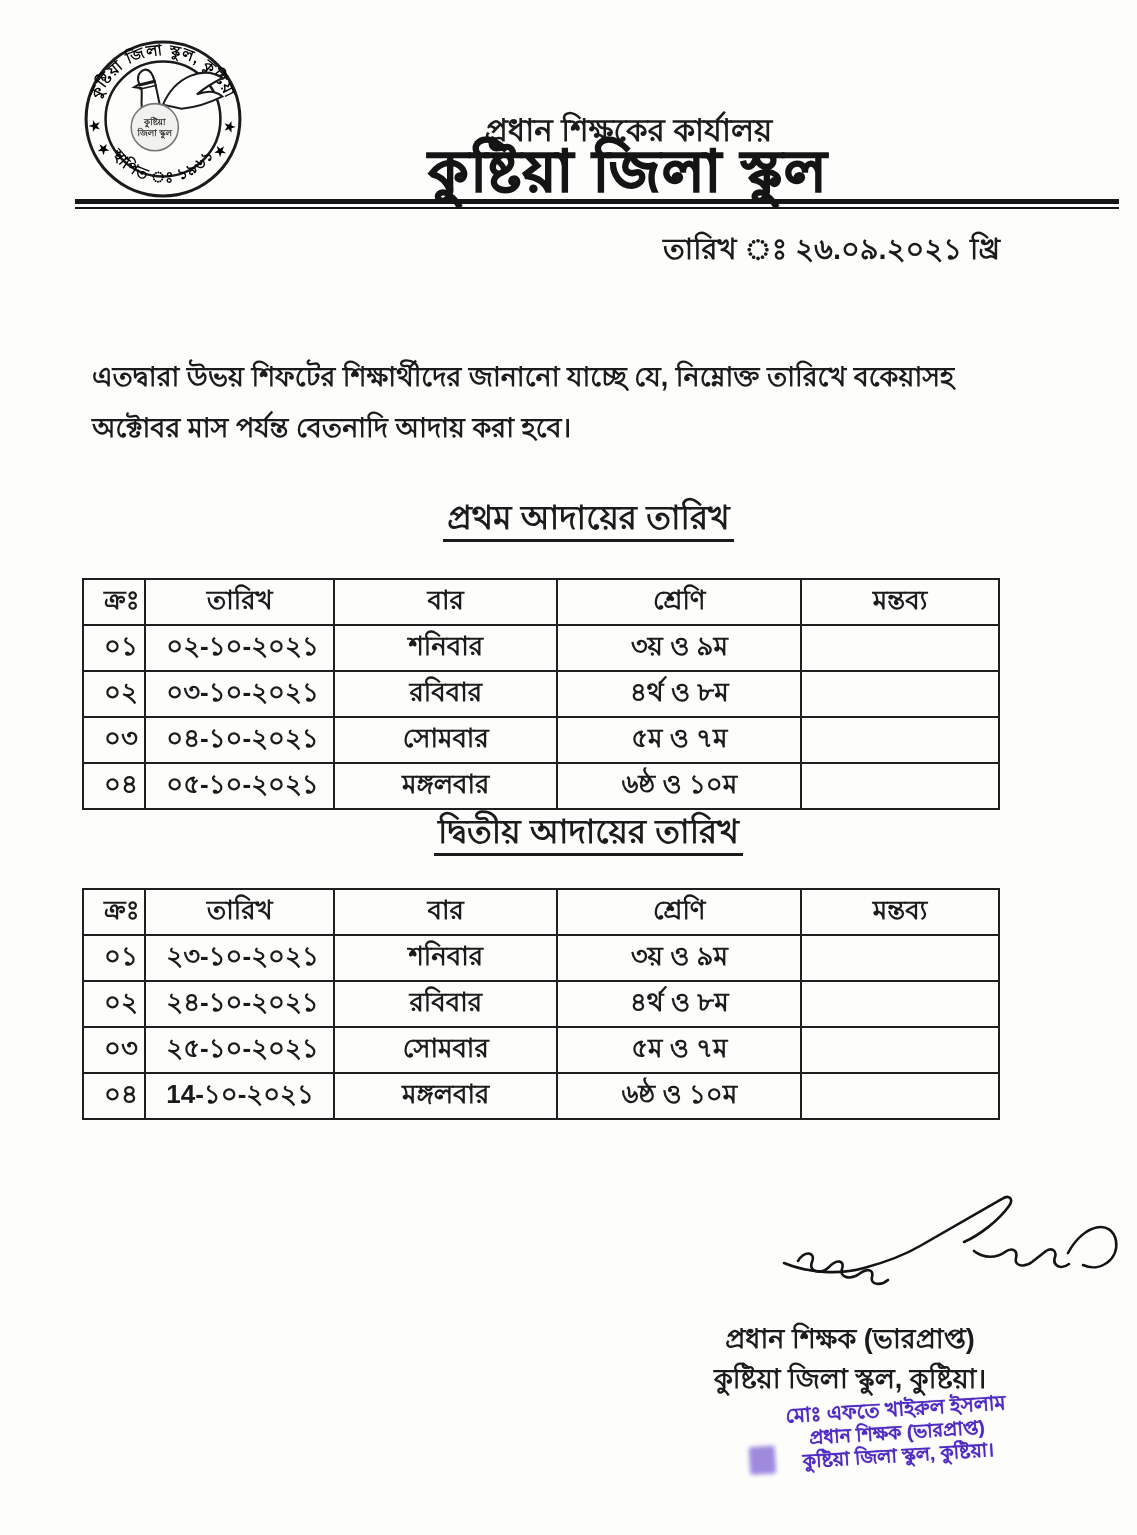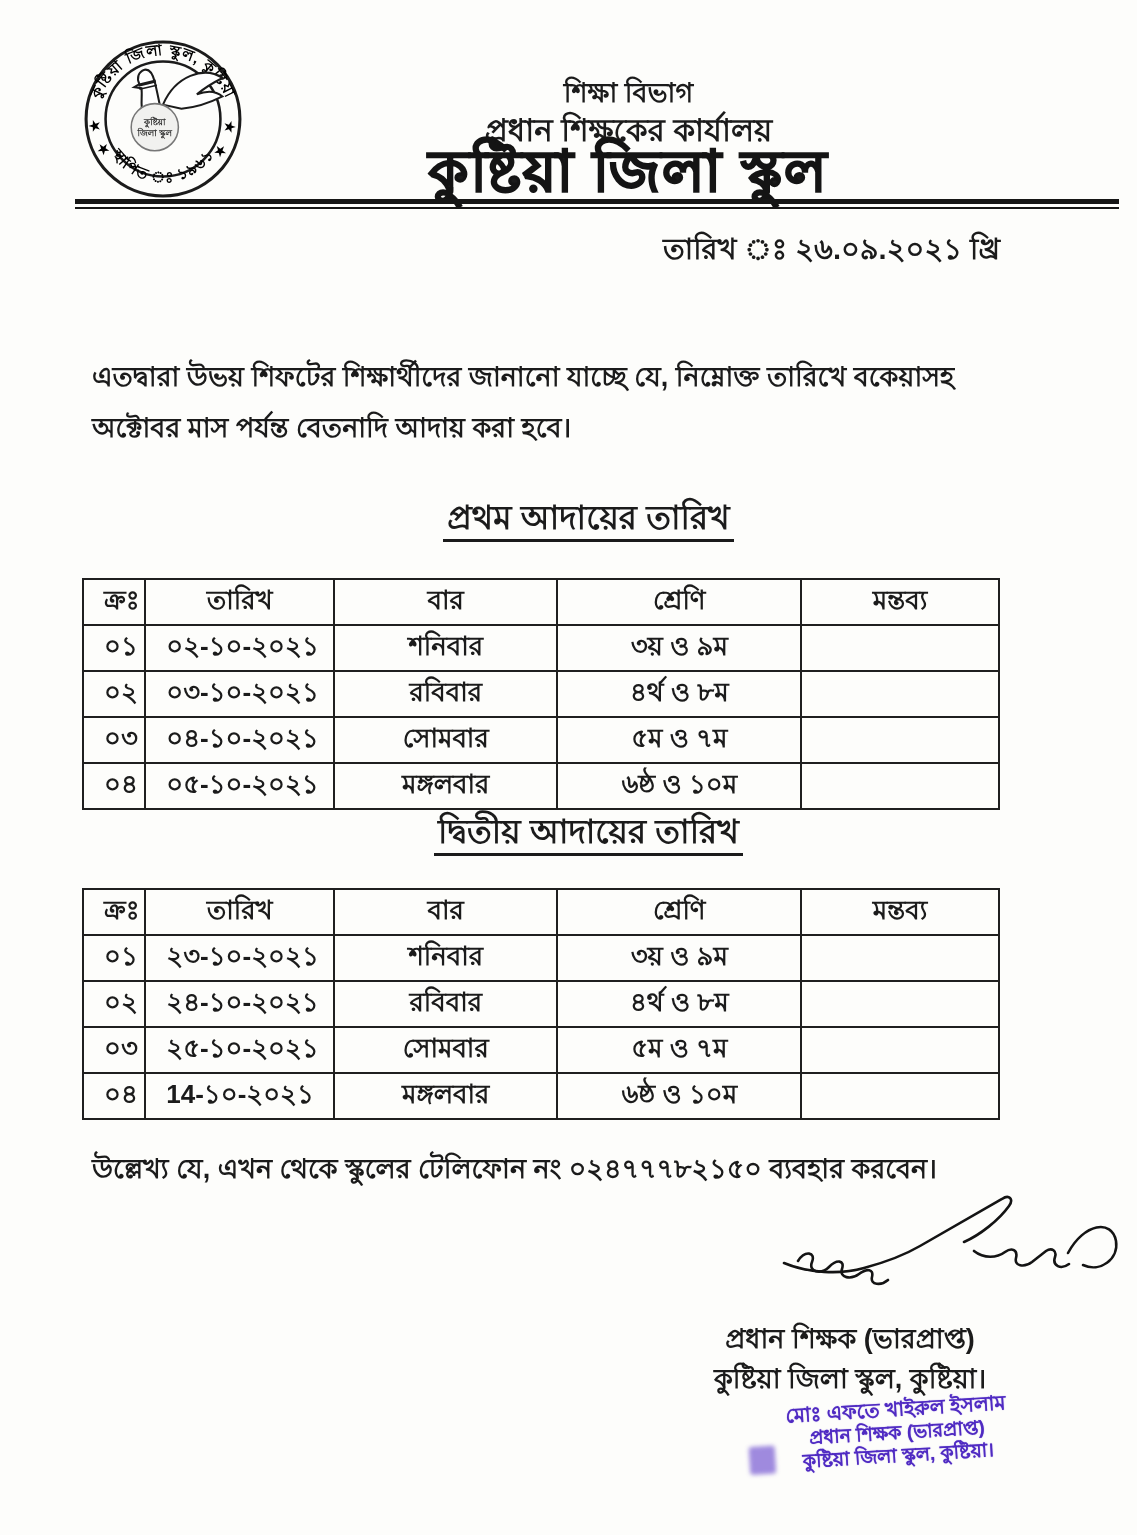--- a/index.html
+++ b/index.html
@@ -110,21 +110,20 @@
       <path d="M78,64 C90,36 118,26 136,38 C126,43 118,48 111,54 C121,50 130,51 136,56 C124,62 110,67 96,68 Z"></path>
       <path d="M60,30 C54,32 52,38 55,44 L50,47 L57,48 C58,56 56,64 58,70 L76,70 C74,60 72,50 70,42 C68,34 65,29 60,30 Z"></path>
       <line x1="54" y1="45" x2="71" y2="41" stroke-width="3"></line>
       <line x1="55" y1="49" x2="72" y2="45" stroke-width="1.5"></line>
     </g>
     <circle cx="70" cy="86" r="23" fill="#f1f1ef" stroke="#777" stroke-width="1.5"></circle>
     <text class="globe-text" x="70" y="84" text-anchor="middle" fill="#333">কুষ্টিয়া</text>
     <text class="globe-text" x="70" y="95" text-anchor="middle" fill="#333">জিলা স্কুল</text>
   </svg>
 
-  <div class="hdr hdr-dept">শিক্ষা বিভাগ</div>
   <div class="hdr hdr-office">প্রধান শিক্ষকের কার্যালয়</div>
   <div class="hdr hdr-school">কুষ্টিয়া জিলা স্কুল</div>
 
   <div class="rule"></div>
 
   <div class="dateline">তারিখ ঃ ২৬.০৯.২০২১ খ্রি</div>
 
   <div class="para">এতদ্বারা উভয় শিফটের শিক্ষার্থীদের জানানো যাচ্ছে যে, নিম্নোক্ত তারিখে বকেয়াসহ অক্টোবর মাস পর্যন্ত বেতনাদি আদায় করা হবে।</div>
 
   <div class="sec-title t1-title"><span>প্রথম আদায়ের তারিখ</span></div>
@@ -216,21 +215,20 @@
     <tr>
       <td>০৪</td>
       <td>14-১০-২০২১</td>
       <td>মঙ্গলবার</td>
       <td>৬ষ্ঠ ও ১০ম</td>
       <td></td>
     </tr>
   </tbody>
     </table>
 
-  <div class="note">উল্লেখ্য যে, এখন থেকে স্কুলের টেলিফোন নং ০২৪৭৭৭৮২১৫০ ব্যবহার করবেন।</div>
 
   <svg class="signature-svg" viewBox="0 0 360 100" fill="none" stroke="#141414" stroke-width="2.6" stroke-linecap="round">
     <path d="M16,74 C40,84 72,86 96,79 C122,72 140,64 152,57 L234,10 C241,5 246,10 241,17 C231,31 212,46 196,53"></path>
     <path d="M30,72 c7,-11 18,-9 14,1 c-4,10 9,13 17,5 c8,-8 16,-7 13,2 c-3,9 9,11 17,5 c8,-6 15,-5 13,3 c-2,8 9,9 16,3"></path>
     <path d="M206,62 c10,8 23,7 31,1 c7,-5 13,-2 11,6 c-2,8 8,10 16,4 l14,-11 c6,-4 11,0 9,6 c-3,9 6,13 14,7"></path>
     <path d="M300,64 c16,-30 44,-34 48,-12 c3,18 -16,32 -33,24"></path>
   </svg>
 
   <div class="signblock sign-title">প্রধান শিক্ষক (ভারপ্রাপ্ত)</div>
   <div class="signblock sign-school">কুষ্টিয়া জিলা স্কুল, কুষ্টিয়া।</div>

